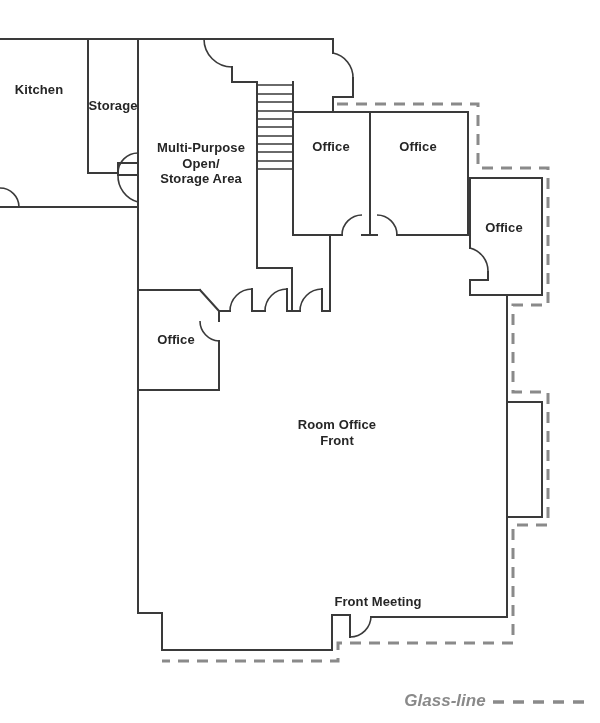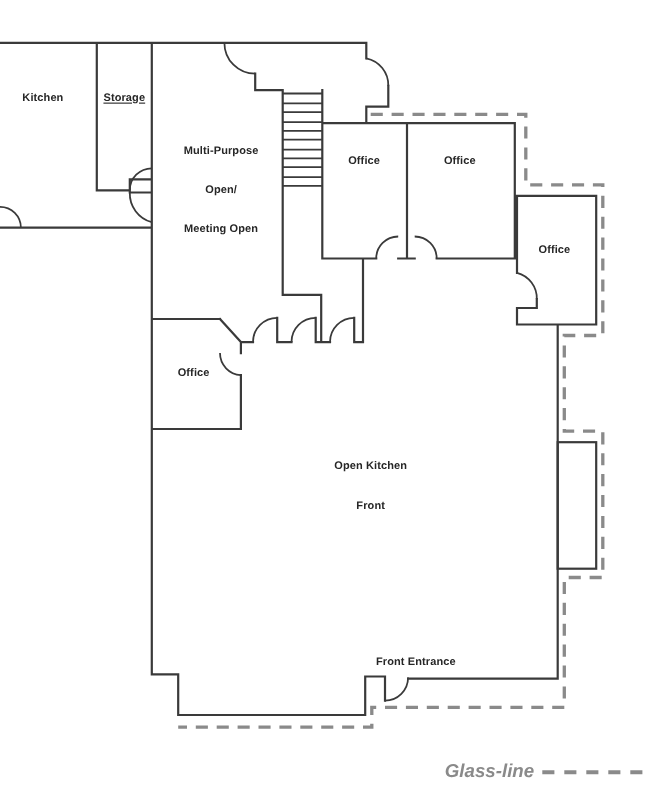--- a/index.html
+++ b/index.html
@@ -8,28 +8,28 @@
     width:600px;height:723px;
     background:#ffffff;
     font-family:"Liberation Sans", sans-serif;
     overflow:hidden;
   }
   .plan-svg{position:absolute;left:0;top:0;}
   .room-label{
     position:absolute;
     transform:translate(-50%,-50%);
     color:#262626;
-    font-size:10px;
+    font-size:13px;
     font-weight:600;
     letter-spacing:0.1px;
     text-align:center;
     white-space:nowrap;
     line-height:15.5px;
   }
-  .room-label span{display:block;margin-top:20px;}
+  .room-label span{display:block;}
   .legend-label{
     position:absolute;
     transform:translate(-50%,-50%);
     color:#8a8a8a;
     font-size:17px;
     font-weight:bold;
     font-style:italic;
     white-space:nowrap;
   }
 </style>
@@ -103,38 +103,38 @@
     </g>
 
     <g fill="none" stroke-width="3" stroke="#8a8a8a">
       <polyline stroke-dasharray="11 8" points="337,104 478,104 478,168 548,168 548,305 513,305 513,392 548,392 548,525 513,525 513,643 338,643 338,661 162,661"></polyline>
       <line stroke-dasharray="11 9" stroke-width="3.5" x1="493" y1="702" x2="585" y2="702"></line>
     </g>
   </svg>
 
   <div class="room-label" style="left:39px;top:90px;">Kitchen</div>
 
-  <div class="room-label" style="left:113px;top:90px;text-decoration:underline;">Storage</div>
+  <div class="room-label" style="left:113px;top:106px;">Storage</div>
 
   <div class="room-label" style="left:201px;top:163px;">
     <span>Multi-Purpose</span>
     <span>Open/</span>
-    <span>Meeting Open</span>
+    <span>Storage Area</span>
   </div>
 
   <div class="room-label" style="left:331px;top:147px;">Office</div>
 
   <div class="room-label" style="left:418px;top:147px;">Office</div>
 
   <div class="room-label" style="left:504px;top:228px;">Office</div>
 
   <div class="room-label" style="left:176px;top:340px;">Office</div>
 
   <div class="room-label" style="left:337px;top:432px;">
-    <span>Open Kitchen</span>
+    <span>Room Office</span>
     <span>Front</span>
   </div>
 
-  <div class="room-label" style="left:378px;top:602px;">Front Entrance</div>
+  <div class="room-label" style="left:378px;top:602px;">Front Meeting</div>
 
   <div class="legend-label" style="left:445px;top:701px;">Glass-line</div>
 
 </div>
 
 </body></html>

